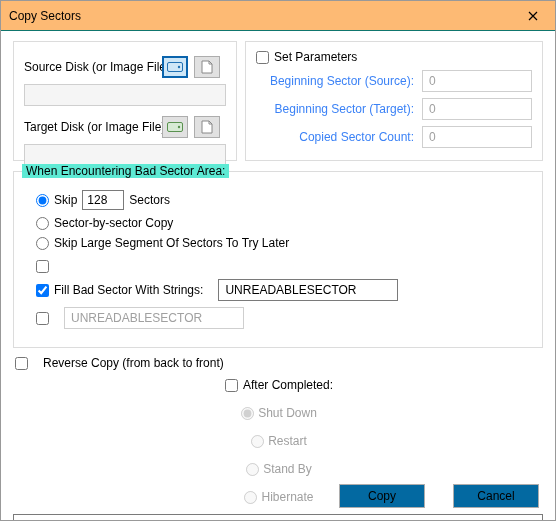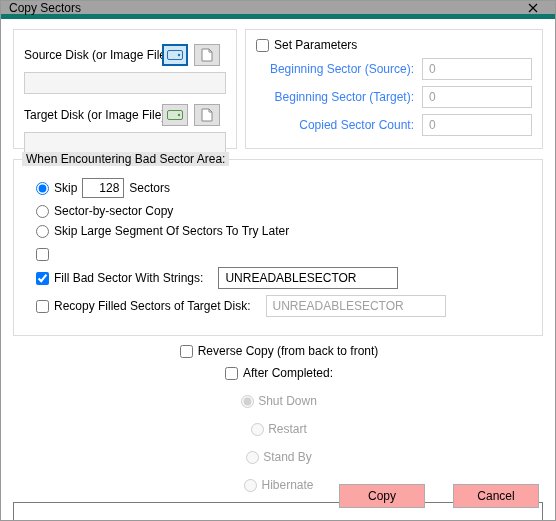--- a/index.html
+++ b/index.html
@@ -9,27 +9,27 @@
     font-size: 12px;
     color: #000;
     background: #fff;
     width: 556px;
     height: 521px;
     border: 1px solid #999;
     overflow: hidden;
     position: relative;
   }
   .titlebar {
-    height: 18px;
+    height: 30px;
     display: flex;
     align-items: center;
     justify-content: space-between;
     padding: 0 0 0 8px;
-    border-bottom: 5px solid #0f766e;
-    background: #a3a3a3;
+    border-bottom: 1px solid #0f766e;
+    background: #fdba74;
   }
   .titlebar .title {
     font-size: 12px;
   }
   .titlebar .close {
     width: 45px;
     height: 30px;
     display: flex;
     align-items: center;
     justify-content: center;
@@ -124,50 +124,48 @@
   .fieldset {
     border: 1px solid #dcdcdc;
     margin-top: 10px;
     padding: 14px 12px 12px 12px;
     position: relative;
   }
   .fieldset .legend {
     position: absolute;
     top: -8px;
     left: 8px;
-    background: #e5e5e5;
+    background: #5eead4;
     padding: 0 4px;
     font-size: 12px;
   }
   .radio-row, .check-row {
     display: flex;
     align-items: center;
     gap: 5px;
     margin: 4px 0 6px 10px;
   }
   .check-row-root {
     display: flex;
     align-items: center;
-    gap: 5px;
+    gap: 15px;
     margin: 8px 0 0 2px;
-    justify-content: center;
   }
   input[type=radio], input[type=checkbox] {
     margin: 0;
     width: 13px;
     height: 13px;
   }
   .skip-input {
     width: 42px;
     height: 20px;
     border: 1px solid #7a7a7a;
     padding: 0 4px;
     font-family: inherit;
     font-size: 12px;
-    text-align: right;
   }
   .fill-row input[type=text].fill-text {
     width: 180px;
     height: 22px;
     border: 1px solid #7a7a7a;
     padding: 0 6px;
     font-family: inherit;
     font-size: 12px;
     margin-left: 10px;
   }
@@ -201,21 +199,21 @@
     position: absolute;
     bottom: 12px;
     right: 16px;
     display: flex;
     gap: 28px;
   }
   .btn {
     width: 86px;
     height: 24px;
     border: 1px solid #adadad;
-    background: #fca5a5;
+    background: #0369a1;
     font-family: inherit;
     font-size: 12px;
     display: inline-flex;
     align-items: center;
     justify-content: center;
   }
   svg { display: block; }
 </style>
 </head>
 <body>
@@ -312,21 +310,20 @@
     </div>
 
     <div class="check-row fill-row">
       <input type="checkbox" checked="" style="">
       <span>Fill Bad Sector With Strings:</span>
       <input type="text" class="fill-text" value="UNREADABLESECTOR" style="">
     </div>
 
     <div class="check-row fill-row">
       <input type="checkbox" style="">
-      <span>Recopy Filled Sectors of Target Disk:</span>
       <input type="text" class="fill-text" disabled="" value="UNREADABLESECTOR" style="">
     </div>
   </div>
 
   <div class="check-row-root">
     <input type="checkbox" style="">
     <span>Reverse Copy (from back to front)</span>
   </div>
 
   <div class="after-row">

